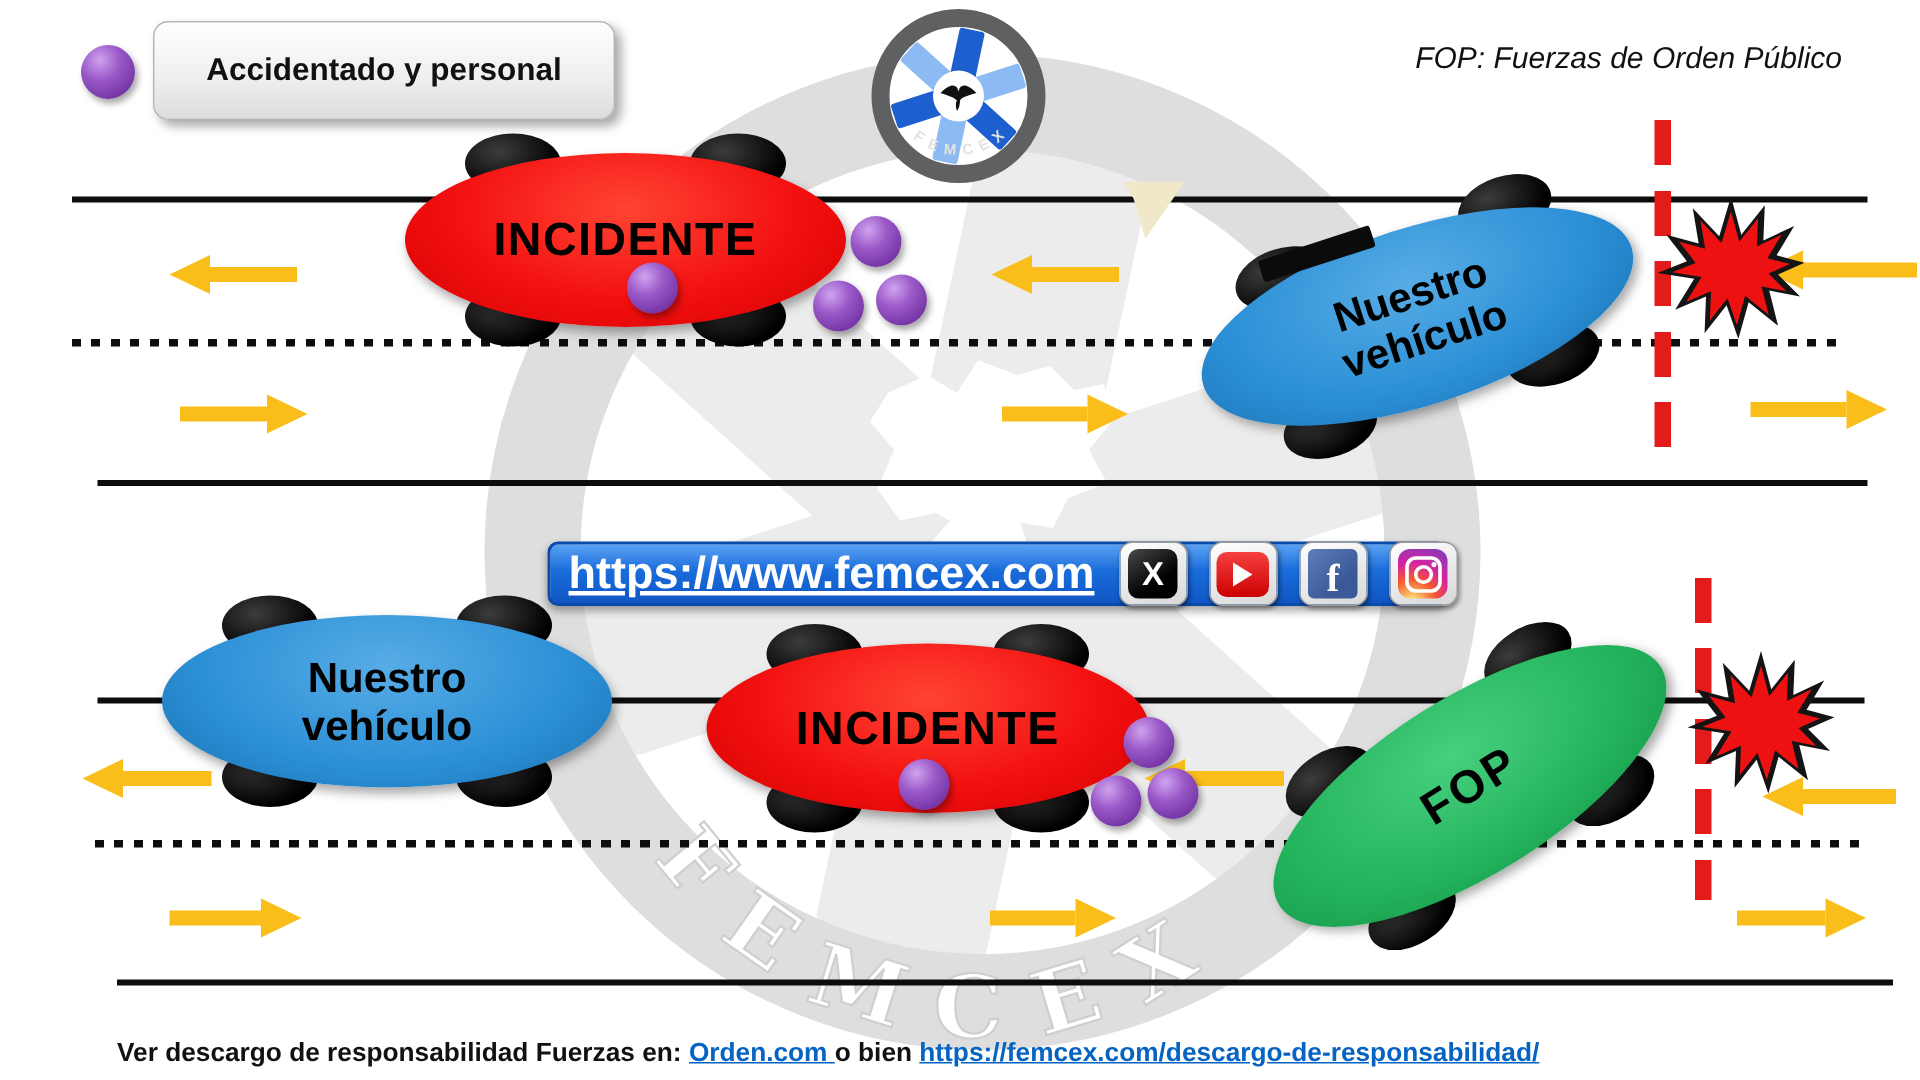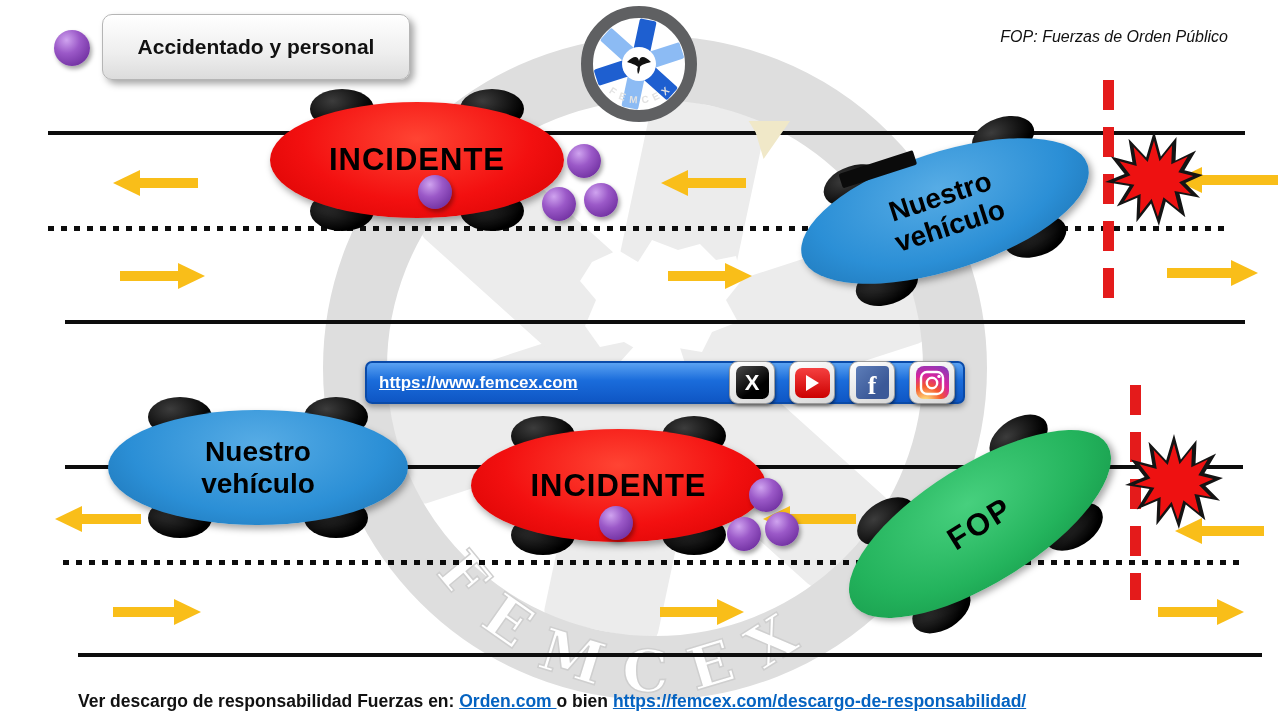--- a/index.html
+++ b/index.html
@@ -52,34 +52,34 @@
 
   
   .legend-dot{left:54px;top:30px;width:36px;height:36px;}
   .legend-box{left:102px;top:14px;width:306px;height:64px;z-index:4;
     background:linear-gradient(180deg,#ffffff 0%,#eeeeee 60%,#dcdcdc 100%);
     border:1px solid #b5b5b5;border-radius:10px;box-shadow:4px 4px 7px rgba(0,0,0,.35);
     display:flex;flex-direction:column;align-items:center;justify-content:center;
     font-weight:bold;font-size:21px;line-height:1.3;color:#111;}
 
   
-  .fop-note{right:52px;top:28px;font-style:italic;font-size:16px;color:#111;z-index:4;}
+  .fop-note{right:52px;top:28px;font-style:italic;font-size:20px;color:#111;z-index:4;}
   .callout{left:732px;top:42px;width:158px;height:80px;z-index:4;background:#F6EFD2;
     border:1px solid #c9bf9c;box-shadow:inset 2px 2px 0 #fcf7e6,inset -2px -2px 0 #ddd3a9,3px 3px 6px rgba(0,0,0,.3);
     display:flex;align-items:center;justify-content:center;text-align:center;
     font-size:21px;color:#111;line-height:1.25;}
   .callout-tail{left:746px;top:121px;width:44px;height:38px;background:#F0E8C8;z-index:4;
     clip-path:polygon(6% 0,100% 0,40% 100%,22% 30%);}
 
   
   .banner{left:365px;top:361px;width:600px;height:43px;z-index:5;
     background:linear-gradient(180deg,#5aa2f2 0%,#1a6cdb 45%,#0f56c4 100%);
     border:2px solid #0a4aa8;border-radius:7px;box-shadow:0 3px 6px rgba(0,0,0,.35);
     display:flex;align-items:center;padding:0 8px 0 12px;box-sizing:border-box;gap:16px;}
-  .banner-url{color:#fff;font-weight:bold;font-size:17px;text-decoration:underline;flex:1;cursor:pointer;}
+  .banner-url{color:#fff;font-weight:bold;font-size:30px;text-decoration:underline;flex:1;cursor:pointer;}
   .socials{display:flex;gap:14px;}
   .social-frame{width:44px;height:41px;border-radius:9px;border:1px solid #9a9a9a;
     background:linear-gradient(160deg,#ffffff,#d7d7d7);box-shadow:1px 2px 3px rgba(0,0,0,.4);
     display:flex;align-items:center;justify-content:center;cursor:pointer;}
   .icon-x{width:33px;height:33px;border-radius:7px;background:linear-gradient(145deg,#4a4a4a,#000 65%);
     color:#fff;font-weight:bold;font-size:22px;display:flex;align-items:center;justify-content:center;}
   .icon-yt{width:35px;height:30px;border-radius:7px;background:linear-gradient(180deg,#f54040,#cc0000);
     display:flex;align-items:center;justify-content:center;}
   .icon-yt .tri{width:0;height:0;border-top:8px solid transparent;border-bottom:8px solid transparent;border-left:13px solid #fff;}
   .icon-fb{width:33px;height:33px;border-radius:4px;background:linear-gradient(135deg,#5d7db8 0%,#3b5998 70%);

